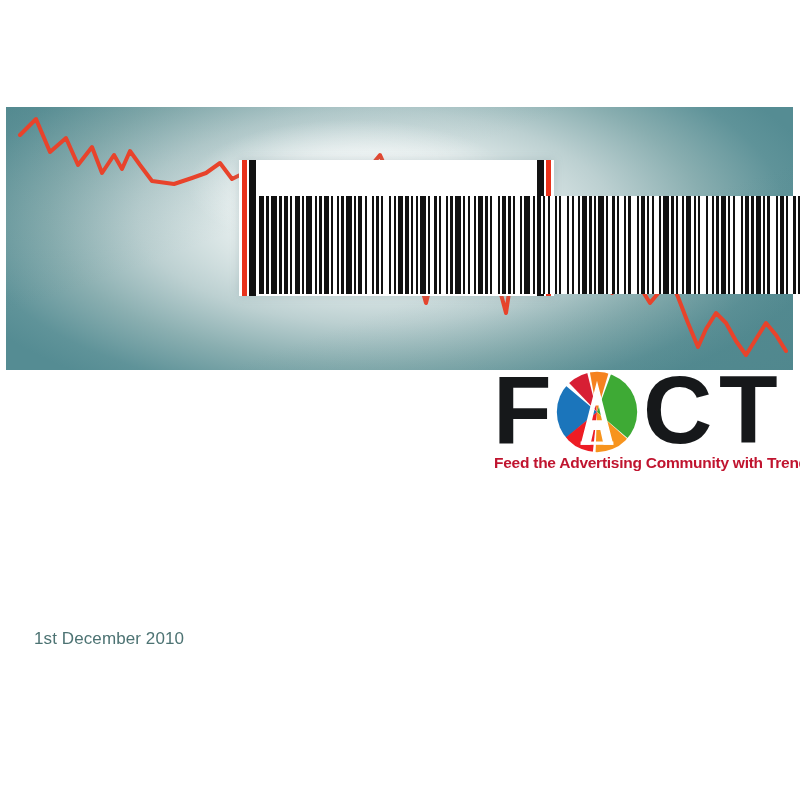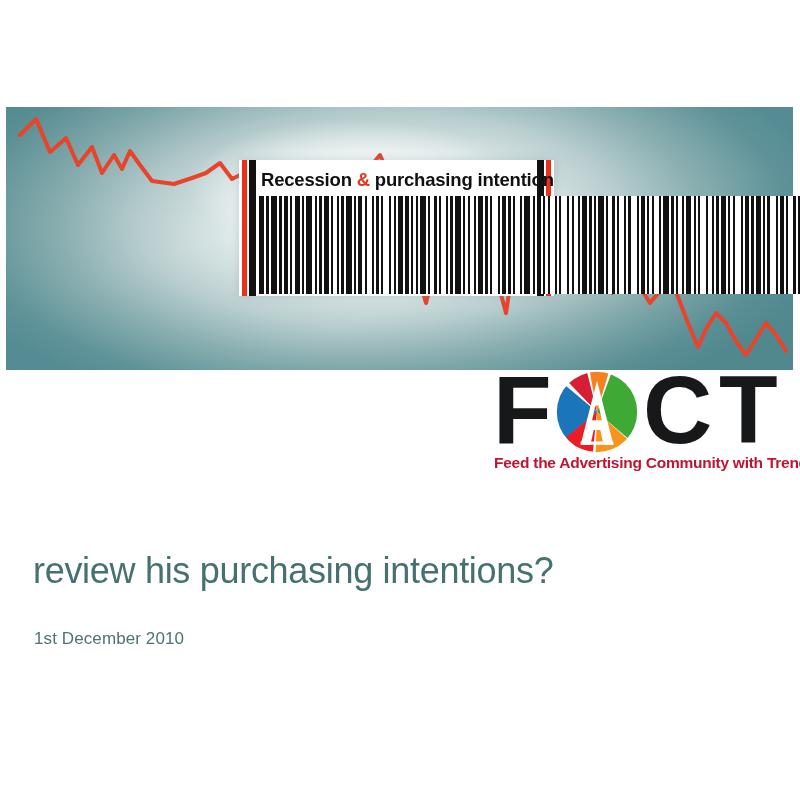--- a/index.html
+++ b/index.html
@@ -185,23 +185,20 @@
     <polyline fill="none" stroke="#e8432b" stroke-width="4" stroke-linejoin="round" stroke-linecap="round" points="14,28 30,12 44,45 60,31 72,58 86,40 96,66 108,48 116,62 124,44 134,58 146,74 168,77 186,71 200,66 214,56 226,72 240,65 248,78 262,86 278,88 292,86 300,78 310,68 318,80 328,98 340,86 352,72 364,60 374,48 382,66 392,96 404,128 412,168 420,196 426,172 434,146 444,140 452,146 460,152 468,136 476,106 484,140 492,176 500,206 508,152 516,122 524,146 534,172 542,148 550,118 558,92 566,132 574,170 582,160 590,150 598,168 606,186 616,176 626,168 634,180 644,196 654,184 664,172 672,190 682,216 692,240 700,222 710,206 720,216 730,234 740,248 750,232 760,216 770,228 780,244"></polyline>
   </svg>
 </div>
 
 <div class="barcode">
   <div class="barcode-edge left"></div>
   <div class="barcode-edge right"></div>
   <div class="barcode-edge-black left"></div>
   <div class="barcode-edge-black right"></div>
 
-  <div class="barcode-title">
-    <span>Recession </span><span class="amp">&amp;</span><span> purchasing intention</span>
-  </div>
 
   <div class="barcode-bars" id="barcode-bars">
       <div class="bar" style="width: 5px; flex: 0 0 auto;"></div>
       <div class="gap" style="width: 2px; flex: 0 0 auto;"></div>
       <div class="bar" style="width: 3px; flex: 0 0 auto;"></div>
       <div class="gap" style="width: 2px; flex: 0 0 auto;"></div>
       <div class="bar" style="width: 6px; flex: 0 0 auto;"></div>
       <div class="gap" style="width: 2px; flex: 0 0 auto;"></div>
       <div class="bar" style="width: 3px; flex: 0 0 auto;"></div>
       <div class="gap" style="width: 2px; flex: 0 0 auto;"></div>
@@ -419,16 +416,15 @@
       </g>
     </svg>
 
     <span class="logo-letter c">C</span>
     <span class="logo-letter t">T</span>
   </div>
   <div class="logo-tag">Feed the Advertising Community with Trends</div>
 </div>
 
 <h1 class="headline">
-  <span class="headline-line">review his purchasing intentions?</span>
 </h1>
 
 <div class="date">1st December 2010</div>
 
 </body></html>

